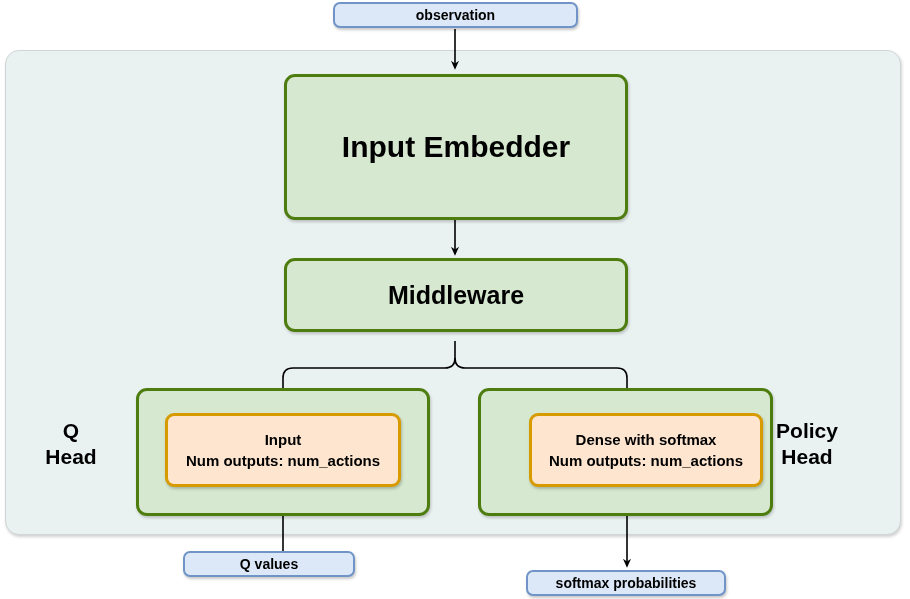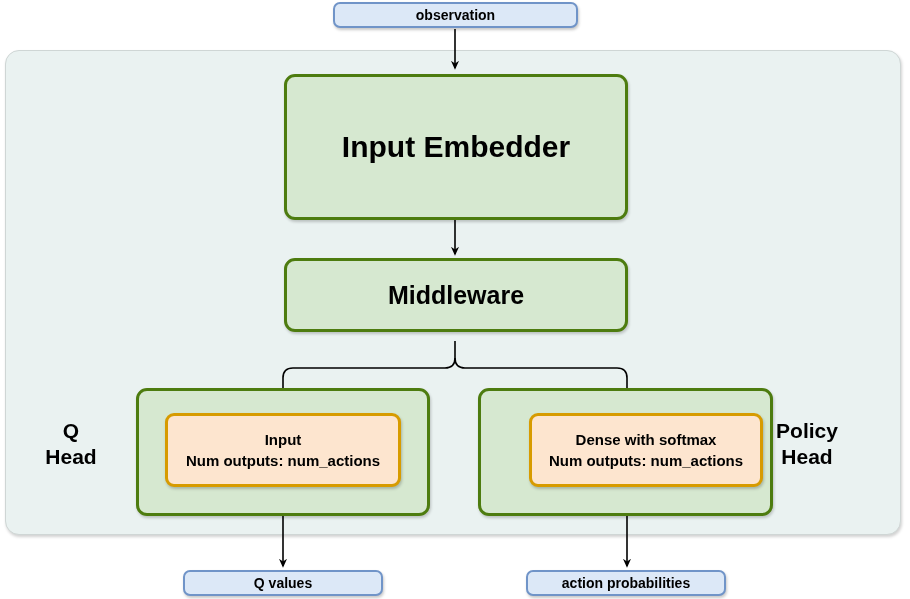--- a/index.html
+++ b/index.html
@@ -142,21 +142,21 @@
   <div class="node orange-box" style="left:510px; top:413px; width:234px; height:74px; padding:0 6px;margin-left:19px;">
     <span class="dense-title">Dense with softmax</span>
     <span class="dense-sub">Num outputs: num_actions</span>
   </div>
 
   <div class="head-label" style="left:752px; top:418px; width:110px;">
     <div>Policy</div>
     <div>Head</div>
   </div>
 
-  <div class="node io-box" style="left:183px; top:570px; width:200px; height:26px;">
+  <div class="node io-box" style="left:183px; top:551px; width:172px; height:26px;">
     <span>Q values</span>
   </div>
 
   <div class="node io-box" style="left:526px; top:570px; width:200px; height:26px;">
-    <span>action probabilities</span>
+    <span>softmax probabilities</span>
   </div>
 
 </div>
 
 </body></html>

